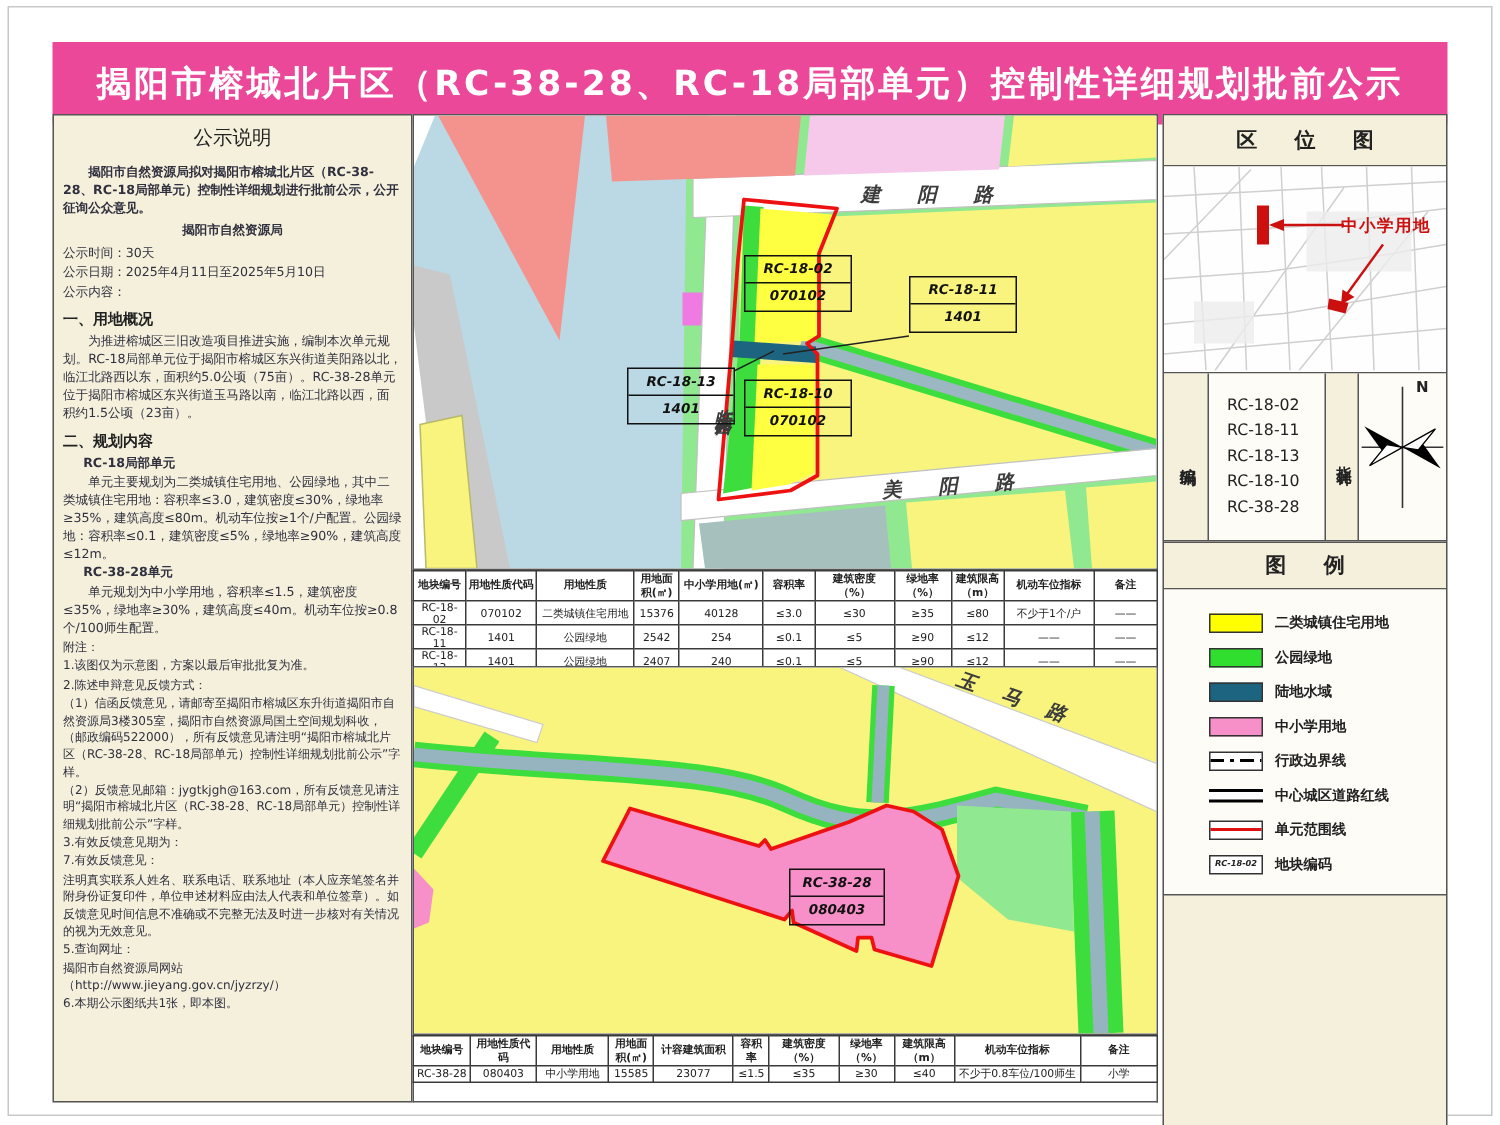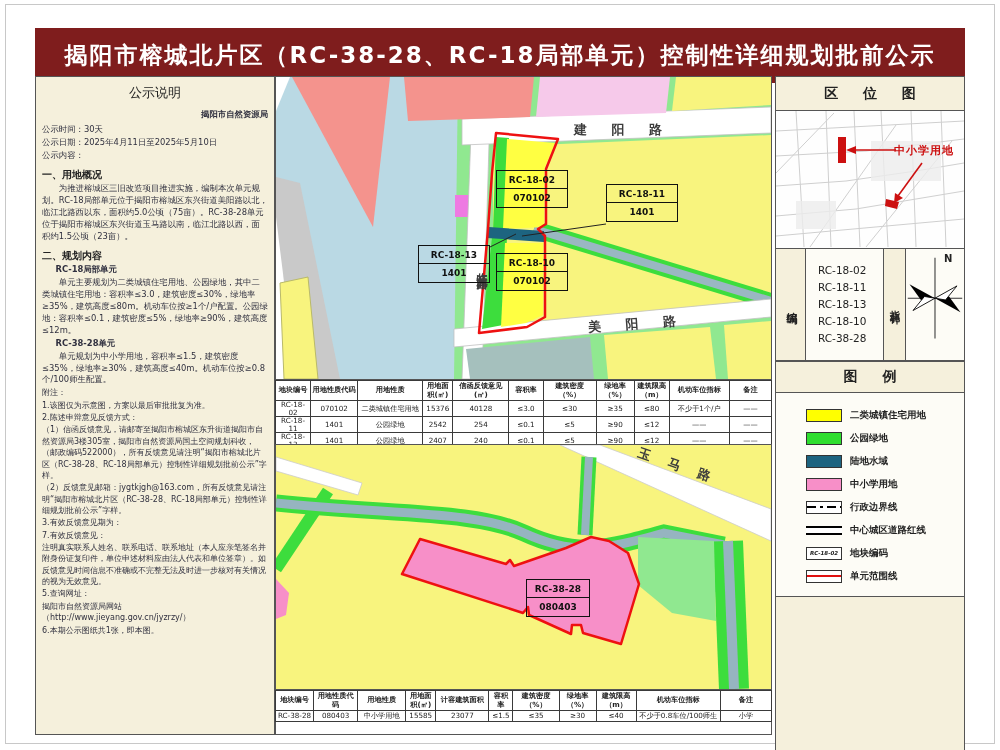--- a/index.html
+++ b/index.html
@@ -2,38 +2,38 @@
 <html><head>
 <meta charset="utf-8">
 <style>
   * { margin:0; padding:0; box-sizing:border-box; }
   html,body { width:1000px; height:750px; background:#fff; font-family:"DejaVu Sans","Liberation Sans",sans-serif; color:#333; }
   .page { position:relative; width:1000px; height:750px; overflow:hidden; background:#fff; }
   .outer-frame { position:absolute; left:5px; top:4px; width:990px; height:740px; border:1px solid #c8c8c8; }
 
   
   .title-bar { position:absolute; left:35px; top:28px; width:930px; height:55px;
-    background:#7f1d1d; color:#fff; display:flex; align-items:center; justify-content:center;
+    background:#ec4899; color:#fff; display:flex; align-items:center; justify-content:center;
     font-size:23px; font-weight:bold; letter-spacing:2px; }
 
   
   .notice-panel { position:absolute; left:35px; top:76px; width:240px; height:659px;
     background:#f5f0dc; border:1px solid #555; padding:5px 6px; overflow:hidden; }
   .notice-body p { font-size:8.4px; line-height:1.42; color:#30303f; margin-bottom:1px; }
   .notice-body p.head { text-align:center; font-weight:normal; font-size:13px; margin:2px 0 7px; color:#222; }
   .notice-body p.indb { text-indent:2em; font-weight:bold; }
-  .notice-body p.sig { text-align:right; font-weight:bold; margin:3px 0; }
+  .notice-body p.sig { text-align:center; font-weight:bold; margin:3px 0; }
   .notice-body p.b { font-weight:normal; }
   .notice-body p.h2 { font-weight:bold; font-size:10px; margin-top:6px; color:#222; }
   .notice-body p.sub { font-weight:bold; padding-left:1.6em; }
   .notice-body p.ind { text-indent:2em; }
   .notice-body p.plain { font-size:8px; }
 
   
-  .map-box { position:absolute; background:#fff; border:1px solid #555; overflow:hidden; }
+  .map-box { position:absolute; background:#fff; border:1px solid #555; overflow:hidden;font-style:italic; }
   #map1 { left:275px; top:76px; width:497px; height:304px; }
   #map2 { left:275px; top:444px; width:497px; height:246px; }
   .map-box svg.fill { position:absolute; left:0; top:0; width:100%; height:100%; }
 
   .road-label { position:absolute; font-size:13px; font-weight:600; color:#3c3c3c; letter-spacing:10px; white-space:nowrap; }
   .road-label.vert { writing-mode:vertical-rl; text-orientation:upright; letter-spacing:2px; font-size:11px; }
   .plabel { position:absolute; width:72px; border:1.2px solid #111; font-size:9px; font-weight:bold; color:#111; text-align:center; background:transparent; }
   .plabel .prow { height:18px; line-height:18px; }
   .plabel .prow:first-child { border-bottom:1.2px solid #111; }
 
@@ -76,20 +76,21 @@
 <body>
 
 <div class="page">
   <div class="outer-frame"></div>
 
   <div class="title-bar">揭阳市榕城北片区（RC-38-28、RC-18局部单元）控制性详细规划批前公示</div>
 
   <div class="notice-panel">
     <div class="notice-body">
         <p class="head">公示说明</p>
+        <p class="indb">揭阳市自然资源局拟对揭阳市榕城北片区（RC-38-28、RC-18局部单元）控制性详细规划进行批前公示，公开征询公众意见。</p>
         <p class="sig">揭阳市自然资源局</p>
         <p class="b">公示时间：30天</p>
         <p class="b">公示日期：2025年4月11日至2025年5月10日</p>
         <p class="b">公示内容：</p>
         <p class="h2">一、用地概况</p>
         <p class="ind">为推进榕城区三旧改造项目推进实施，编制本次单元规划。RC-18局部单元位于揭阳市榕城区东兴街道美阳路以北，临江北路西以东，面积约5.0公顷（75亩）。RC-38-28单元位于揭阳市榕城区东兴街道玉马路以南，临江北路以西，面积约1.5公顷（23亩）。</p>
         <p class="h2">二、规划内容</p>
         <p class="sub">RC-18局部单元</p>
         <p class="ind">单元主要规划为二类城镇住宅用地、公园绿地，其中二类城镇住宅用地：容积率≤3.0，建筑密度≤30%，绿地率≥35%，建筑高度≤80m。机动车位按≥1个/户配置。公园绿地：容积率≤0.1，建筑密度≤5%，绿地率≥90%，建筑高度≤12m。</p>
         <p class="sub">RC-38-28单元</p>
@@ -172,21 +173,21 @@
         <col style="width:35px">
         <col style="width:60px">
         <col style="width:42px">
       </colgroup>
     <thead>
         <tr>
           <th>地块编号</th>
           <th>用地性质代码</th>
           <th>用地性质</th>
           <th>用地面积(㎡)</th>
-          <th>信函反馈意见(㎡)</th>
+          <th>中小学用地(㎡)</th>
           <th>容积率</th>
           <th>建筑密度（%）</th>
           <th>绿地率（%）</th>
           <th>建筑限高（m）</th>
           <th>机动车位指标</th>
           <th>备注</th>
         </tr>
       </thead>
     <tbody>
         <tr>
@@ -406,26 +407,26 @@
           </span>
         <span class="lg-label">行政边界线</span>
       </div>
         <div class="legend-item">
         <span class="lg-swatch doubleline">
             <i></i>
           </span>
         <span class="lg-label">中心城区道路红线</span>
       </div>
         <div class="legend-item">
+        <span class="lg-swatch redline">
+            <i></i>
+          </span>
+        <span class="lg-label">单元范围线</span>
+      </div>
+        <div class="legend-item">
         <span class="lg-swatch codebox">
             <i>RC-18-02</i>
           </span>
         <span class="lg-label">地块编码</span>
       </div>
-        <div class="legend-item">
-        <span class="lg-swatch redline">
-            <i></i>
-          </span>
-        <span class="lg-label">单元范围线</span>
-      </div>
       </div>
   </div>
 </div>
 
 </body></html>

